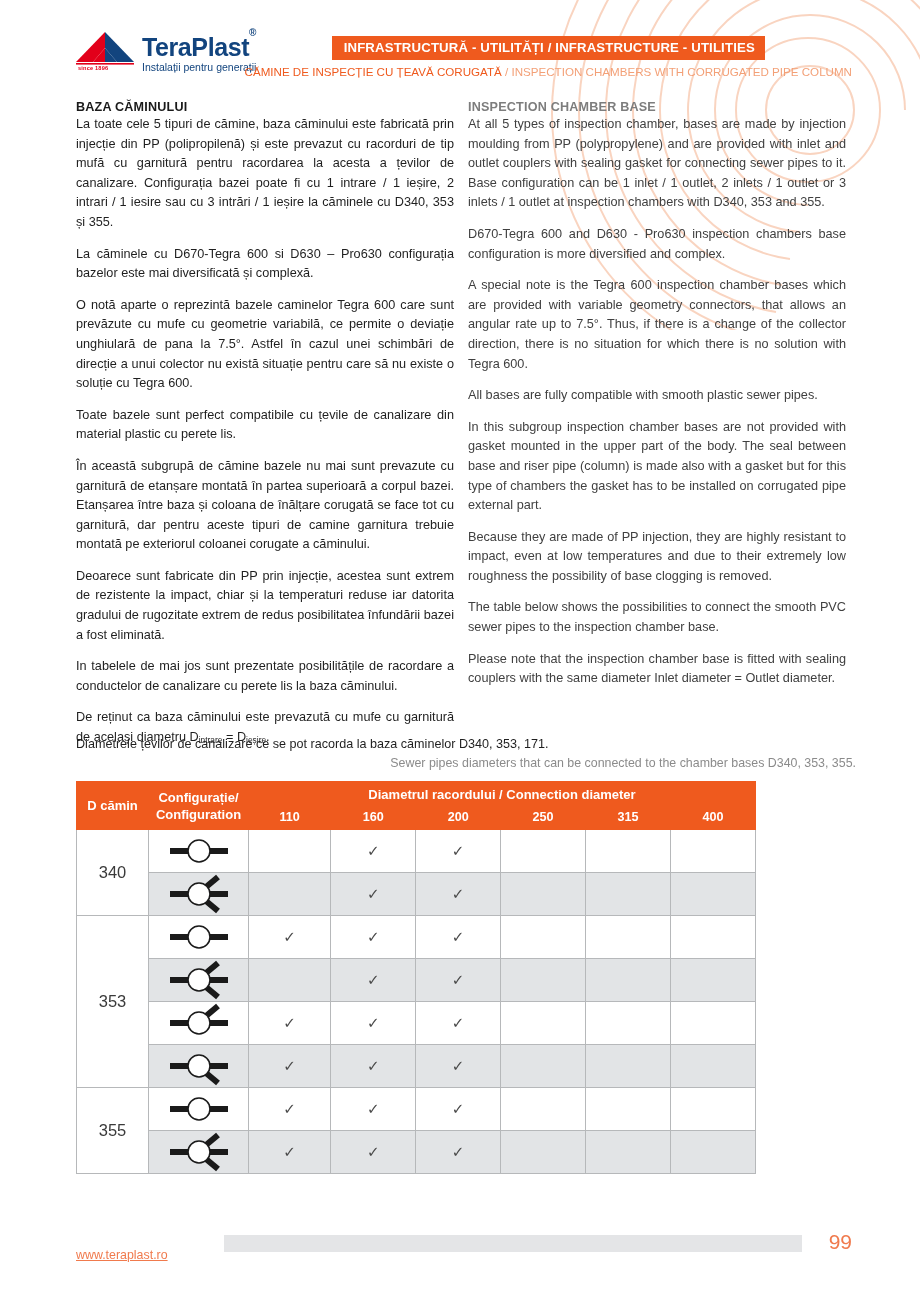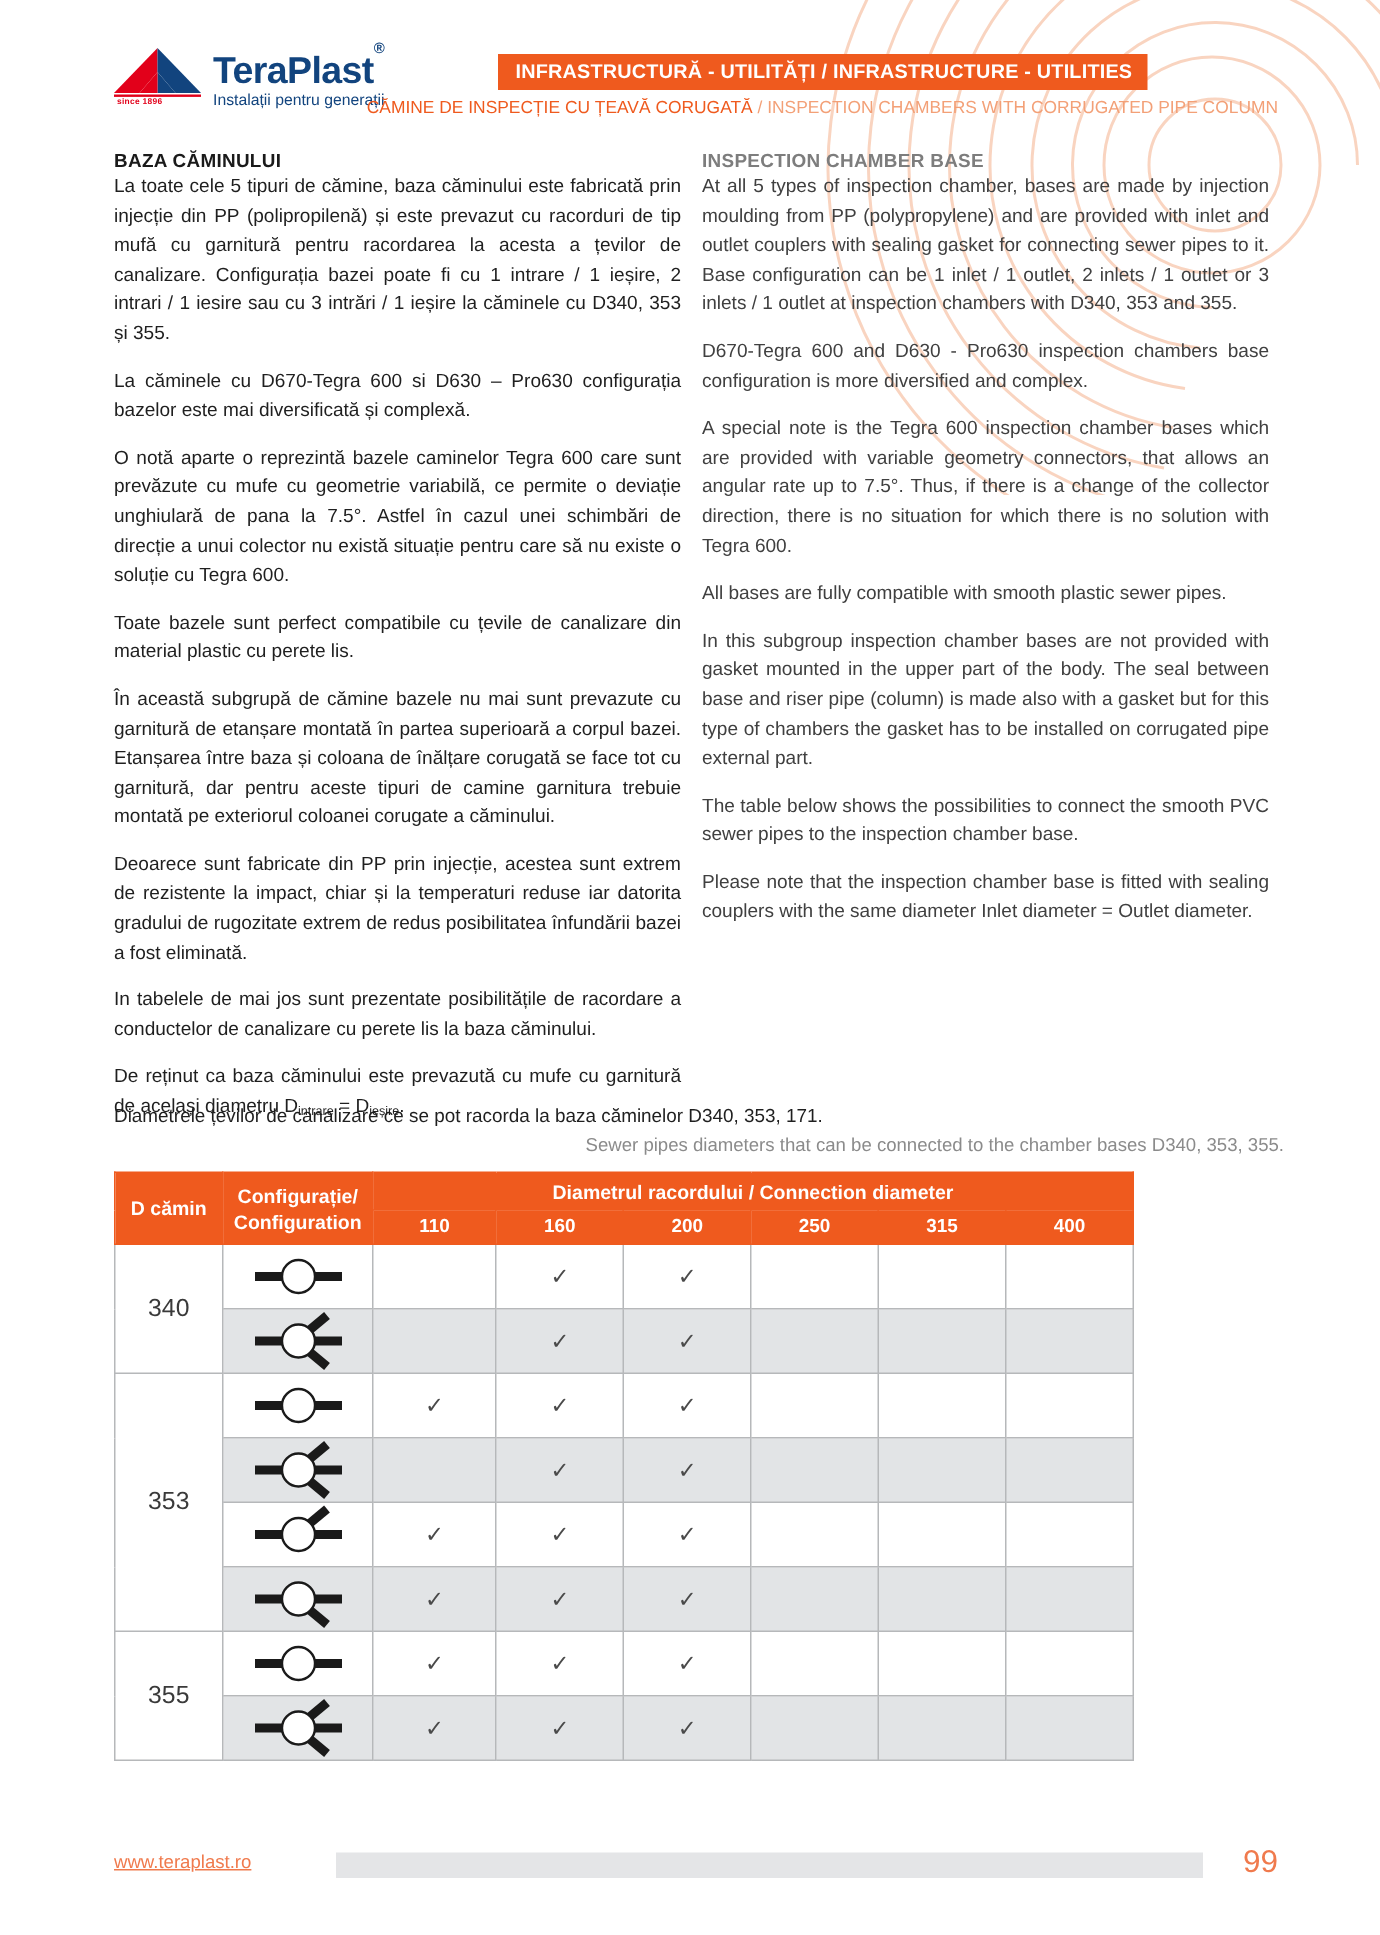--- a/index.html
+++ b/index.html
@@ -81,21 +81,21 @@
   .tbl tbody td { height: 43px; text-align: center; vertical-align: middle; }
   .tbl tbody tr.alt td { background: #e2e4e6; }
   .tbl td.dc { background: #fff !important; font-size: 16.5px; color: #3a3a3a; }
   .tbl td.cfg { width: 100px; padding: 0; }
   .tbl td.chk { font-size: 15px; color: #4a4a4a; font-family: "DejaVu Sans", sans-serif; }
 
   .cfg-ico { display: block; margin: 0 auto; }
 
   
   .footer { position: absolute; left: 76px; right: 68px; bottom: 36px; height: 20px; }
-  .footer .url { position: absolute; left: 0; top: 0; font-size: 12.4px; color: #f07a4d; }
+  .footer .url { position: absolute; left: 0; top: 14px; font-size: 12.4px; color: #f07a4d; }
   .footer .bar { position: absolute; left: 148px; right: 50px; top: 1px; height: 17px; background: #e4e5e7; }
   .footer .pg { position: absolute; right: 0; top: -4px; font-size: 21px; color: #f07a4d; }
 </style>
 </head>
 <body>
 
 <div class="page">
 
   <svg class="watermark" viewBox="0 0 520 520">
     <g fill="none" stroke="#f8cdb6" stroke-width="2">
@@ -153,20 +153,21 @@
       <p><span>De reținut ca baza căminului este prevazută cu mufe cu garnitură de același diametru D</span><sub>intrare</sub><span> = D</span><sub>ieșire</sub><span>.</span></p>
     </div>
 
     <div class="col right">
       <h2>INSPECTION CHAMBER BASE</h2>
       <p>At all 5 types of inspection chamber, bases are made by injection moulding from PP (polypropylene) and are provided with inlet and outlet couplers with sealing gasket for connecting sewer pipes to it. Base configuration can be 1 inlet / 1 outlet, 2 inlets / 1 outlet or 3 inlets / 1 outlet at inspection chambers with D340, 353 and 355.</p>
       <p>D670-Tegra 600 and D630 - Pro630 inspection chambers base configuration is more diversified and complex.</p>
       <p>A special note is the Tegra 600 inspection chamber bases which are provided with variable geometry connectors, that allows an angular rate up to 7.5°. Thus, if there is a change of the collector direction, there is no situation for which there is no solution with Tegra 600.</p>
       <p>All bases are fully compatible with smooth plastic sewer pipes.</p>
       <p>In this subgroup inspection chamber bases are not provided with gasket mounted in the upper part of the body. The seal between base and riser pipe (column) is made also with a gasket but for this type of chambers the gasket has to be installed on corrugated pipe external part.</p>
+      <p>Because they are made of PP injection, they are highly resistant to impact, even at low temperatures and due to their extremely low roughness the possibility of base clogging is removed.</p>
       <p>The table below shows the possibilities to connect the smooth PVC sewer pipes to the inspection chamber base.</p>
       <p>Please note that the inspection chamber base is fitted with sealing couplers with the same diameter Inlet diameter = Outlet diameter.</p>
     </div>
     <div style="clear:both"></div>
   </div>
 
   <div class="tbl-cap">
     <div class="ro">Diametrele țevilor de canalizare ce se pot racorda la baza căminelor D340, 353, 171.</div>
     <div class="en">Sewer pipes diameters that can be connected to the chamber bases D340, 353, 355.</div>
   </div>

